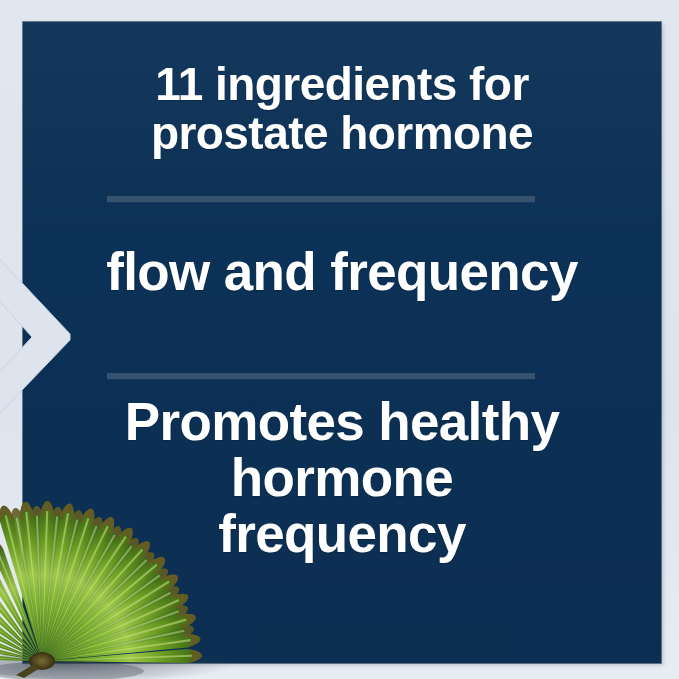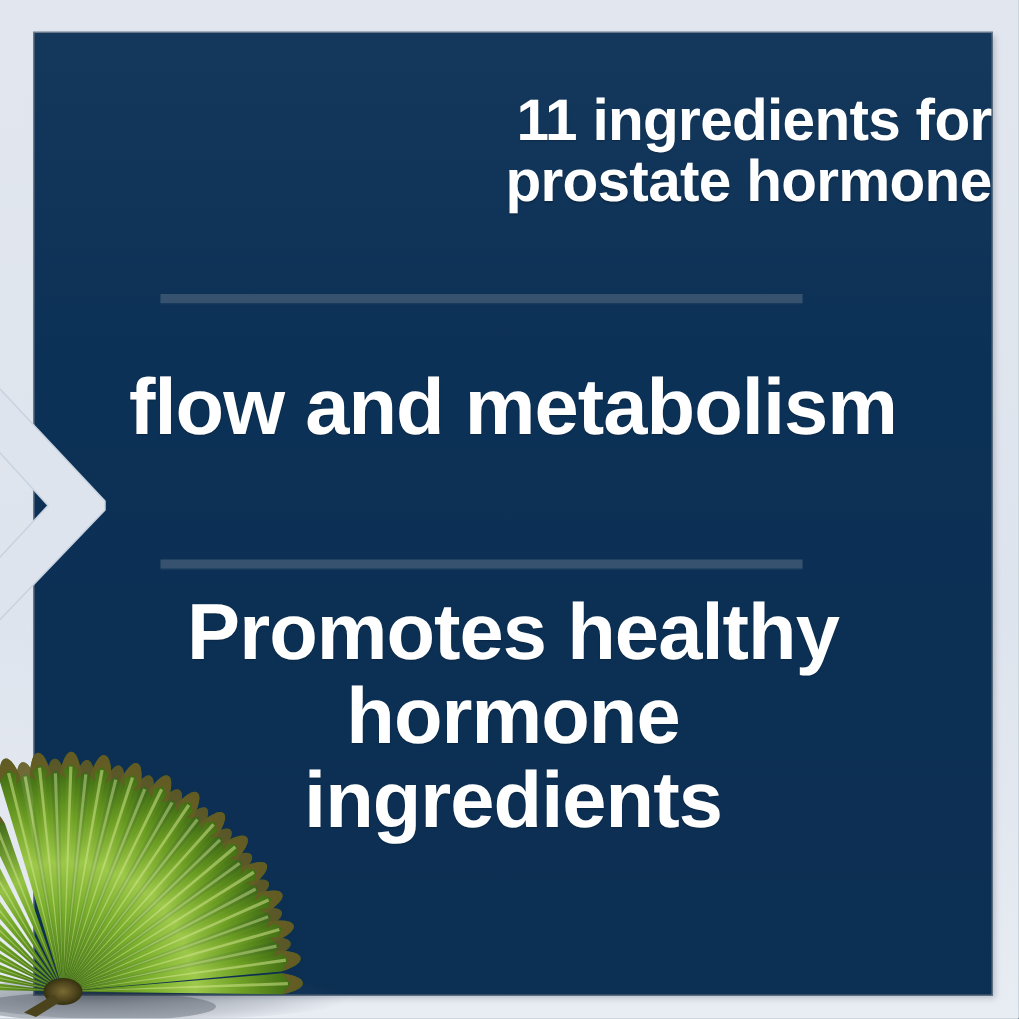--- a/index.html
+++ b/index.html
@@ -70,21 +70,21 @@
     text-align: center;
     color: #ffffff;
     font-weight: 700;
     letter-spacing: -0.012em;
     line-height: 1.06;
     text-shadow: 0 1px 1px rgba(0,0,0,0.22);
     pointer-events: auto;
   }
   .claim .ln { display: block; }
 
-  #claim-1 { top: 38px;  font-size: 39px; text-align: right; }
+  #claim-1 { top: 38px;  font-size: 46px; }
   #claim-2 { top: 222px; font-size: 53px; }
   #claim-3 { top: 372px; font-size: 53px; }
 
   
   .divider {
     position: absolute;
     left: 107px;
     width: 428px;
     height: 6px;
     background: #36526e;
@@ -125,27 +125,27 @@
   <div class="divider" id="divider-2"></div>
 
   <div class="claims">
 
     <div class="claim" id="claim-1">
       <span class="ln">11 ingredients for</span>
       <span class="ln">prostate hormone</span>
     </div>
 
     <div class="claim" id="claim-2">
-      <span class="ln">flow and metabolism</span>
+      <span class="ln">flow and frequency</span>
     </div>
 
     <div class="claim" id="claim-3">
       <span class="ln">Promotes healthy</span>
       <span class="ln">hormone</span>
-      <span class="ln">ingredients</span>
+      <span class="ln">frequency</span>
     </div>
 
   </div>
 
   <div class="frond">
     <svg viewBox="0 0 300 270" xmlns="http://www.w3.org/2000/svg" aria-hidden="true">
       <defs>
         <linearGradient id="bladeG" x1="0" y1="0" x2="1" y2="0">
           <stop offset="0%" stop-color="#3f6d12"></stop>
           <stop offset="35%" stop-color="#79ad2c"></stop>

